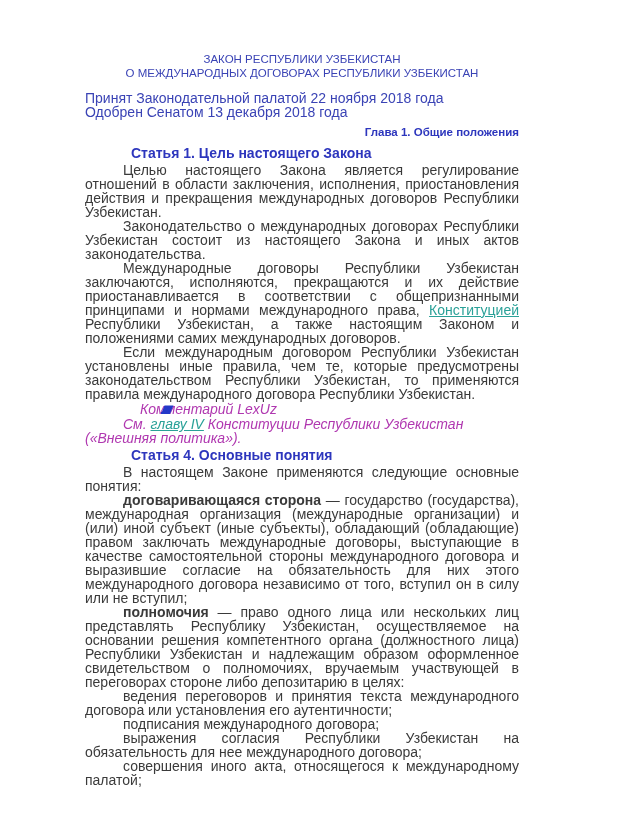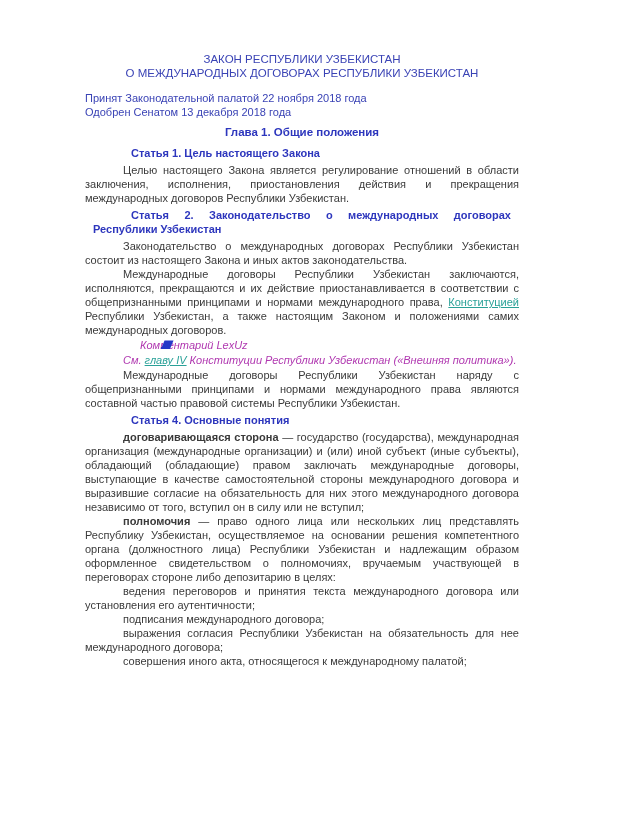--- a/index.html
+++ b/index.html
@@ -5,55 +5,55 @@
   html,body{margin:0;padding:0;background:#ffffff;}
   body{
     width:640px;height:828px;overflow:hidden;
     font-family:"Liberation Sans","DejaVu Sans",sans-serif;
     -webkit-font-smoothing:antialiased;
   }
   .page{
     box-sizing:border-box;width:565px;height:828px;
     padding:52px 46px 20px 85px;background:#ffffff;
   }
-  .block{font-size:11px;line-height:14px;color:#3a3a3a;text-align:justify;}
+  .block{font-size:14px;line-height:14px;color:#3a3a3a;text-align:justify;}
   .title{text-align:center;color:#3a43b5;font-size:11.5px;}
   .title_bold{text-align:center;color:#3a43b5;font-weight:normal;font-size:11.5px;margin-bottom:11px;}
   .meta{color:#3a43b5;text-align:left;}
-  .chapter{text-align:center;color:#2d36bd;font-weight:bold;font-size:11.5px;margin:6px 0 7px;}
+  .chapter{text-align:right;color:#2d36bd;font-weight:bold;font-size:11.5px;margin:6px 0 7px;}
   .article{color:#2d36bd;font-weight:bold;text-indent:38px;margin:3px 8px 3px;}
   .para{text-indent:38px;}
   .comment{text-indent:38px;color:#b038b0;font-style:italic;text-align:left;margin:1px 0;}
   .comment a,.para a{color:#2aa198;text-decoration:underline;cursor:pointer;}
   .comment a{font-style:italic;}
   .b{font-weight:bold;margin-top:48px;}
   .cicon{display:inline-block;width:13px;height:9px;margin-right:4px;position:relative;top:0px;}
 </style>
 </head>
 <body>
 
 <div class="page">
   <div id="doc">
       <div class="block title"><span>ЗАКОН РЕСПУБЛИКИ УЗБЕКИСТАН</span></div>
       <div class="block title_bold"><span>О МЕЖДУНАРОДНЫХ ДОГОВОРАХ РЕСПУБЛИКИ УЗБЕКИСТАН</span></div>
       <div class="block meta"><span>Принят Законодательной палатой 22 ноября 2018 года</span></div>
       <div class="block meta"><span>Одобрен Сенатом 13 декабря 2018 года</span></div>
       <div class="block chapter"><span>Глава 1. Общие положения</span></div>
       <div class="block article"><span>Статья 1. Цель настоящего Закона</span></div>
       <div class="block para"><span>Целью настоящего Закона является регулирование отношений в области заключения, исполнения, приостановления действия и прекращения международных договоров Республики Узбекистан.</span></div>
-      <div class="block article"><span>Статья 2. Законодательство о международных договорах Республики Узбекистан</span></div>
       <div class="block para"><span>Законодательство о международных договорах Республики Узбекистан состоит из настоящего Закона и иных актов законодательства.</span></div>
       <div class="block para"><span>Международные договоры Республики Узбекистан заключаются, исполняются, прекращаются и их действие приостанавливается в соответствии с общепризнанными принципами и нормами международного права, </span><a>Конституцией</a><span> Республики Узбекистан, а также настоящим Законом и положениями самих международных договоров.</span></div>
+      <div class="block para"><span>Если международным договором Республики Узбекистан установлены иные правила, чем те, которые предусмотрены законодательством Республики Узбекистан, то применяются правила международного договора Республики Узбекистан.</span></div>
       <div class="block comment"><span class="cicon"><svg viewBox="0 0 13 9" width="13" height="9">
             <polygon points="0,9 3.5,0.5 12.5,0.5 9,9" fill="#2438c8"></polygon>
             <rect x="0" y="7" width="5" height="2" fill="#2438c8"></rect>
           </svg></span><span>Комментарий LexUz</span></div>
       <div class="block comment"><span>См. </span><a>главу IV</a><span> Конституции Республики Узбекистан («Внешняя политика»).</span></div>
-      <div class="block para"><span>Международные договоры Республики Узбекистан наряду с общепризнанными принципами и нормами международного права являются составной частью правовой системы Республики Узбекистан.</span></div>
       <div class="block article"><span>Статья 4. Основные понятия</span></div>
+      <div class="block para"><span>В настоящем Законе применяются следующие основные понятия:</span></div>
       <div class="block para"><span class="b">договаривающаяся сторона</span><span> — государство (государства), международная организация (международные организации) и (или) иной субъект (иные субъекты), обладающий (обладающие) правом заключать международные договоры, выступающие в качестве самостоятельной стороны международного договора и выразившие согласие на обязательность для них этого международного договора независимо от того, вступил он в силу или не вступил;</span></div>
       <div class="block para"><span class="b">полномочия</span><span> — право одного лица или нескольких лиц представлять Республику Узбекистан, осуществляемое на основании решения компетентного органа (должностного лица) Республики Узбекистан и надлежащим образом оформленное свидетельством о полномочиях, вручаемым участвующей в переговорах стороне либо депозитарию в целях:</span></div>
       <div class="block para"><span>ведения переговоров и принятия текста международного договора или установления его аутентичности;</span></div>
       <div class="block para"><span>подписания международного договора;</span></div>
       <div class="block para"><span>выражения согласия Республики Узбекистан на обязательность для нее международного договора;</span></div>
       <div class="block para"><span>совершения иного акта, относящегося к международному палатой;</span></div>
     </div>
 </div>
 
 </body></html>

